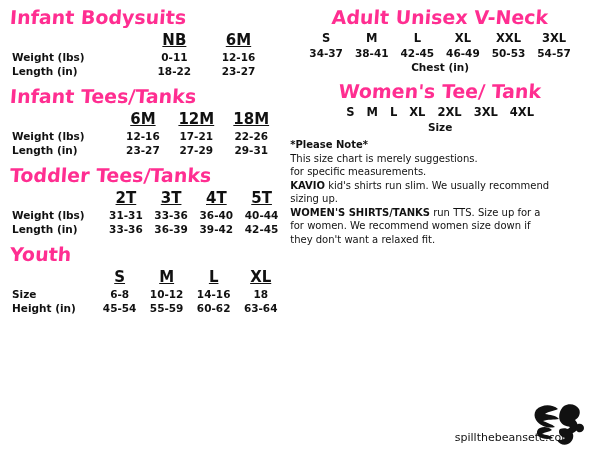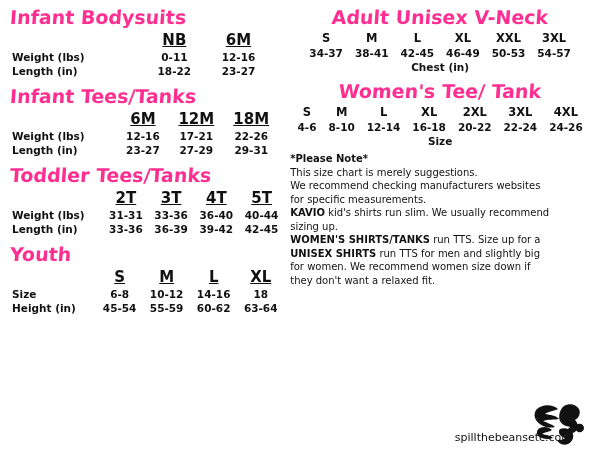--- a/index.html
+++ b/index.html
@@ -298,58 +298,43 @@
           <tbody>
               <tr class="headrow">
             <td>S</td>
             <td>M</td>
             <td>L</td>
             <td>XL</td>
             <td>2XL</td>
             <td>3XL</td>
             <td>4XL</td>
           </tr>
-          <tr>
-            <td>4-6</td>
-            <td>8-10</td>
-            <td>12-14</td>
-            <td>16-18</td>
-            <td>20-22</td>
-            <td>22-24</td>
-            <td>24-26</td>
-          </tr>
         </tbody>
           </table>
       </div>
       <div class="caption">Size</div>
     </div>
 
     <div class="note">
       <div class="note-title">*Please Note*</div>
 
       <p class="note-p">
         <span>This size chart is merely suggestions.</span>
       </p>
       <p class="note-p">
-        <span>We recommend checking manufacturers websites</span>
-      </p>
-      <p class="note-p">
         <span>for specific measurements.</span>
       </p>
       <p class="note-p">
         <b>KAVIO</b><span> kid's shirts run slim. We usually recommend</span>
       </p>
       <p class="note-p">
         <span>sizing up.</span>
       </p>
       <p class="note-p">
         <b>WOMEN'S SHIRTS/TANKS</b><span> run TTS. Size up for a</span>
-      </p>
-      <p class="note-p">
-        <b>UNISEX SHIRTS</b><span> run TTS for men and slightly big</span>
       </p>
       <p class="note-p">
         <span>for women. We recommend women size down if</span>
       </p>
       <p class="note-p">
         <span>they don't want a relaxed fit.</span>
       </p>
     </div>
 
   </div>

